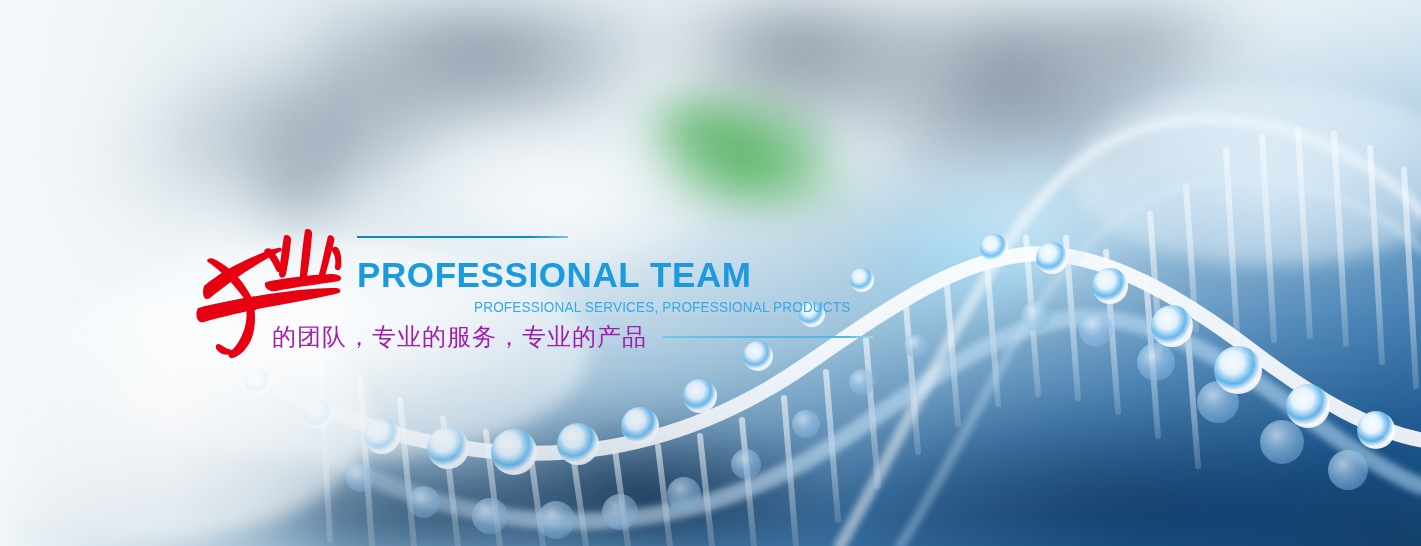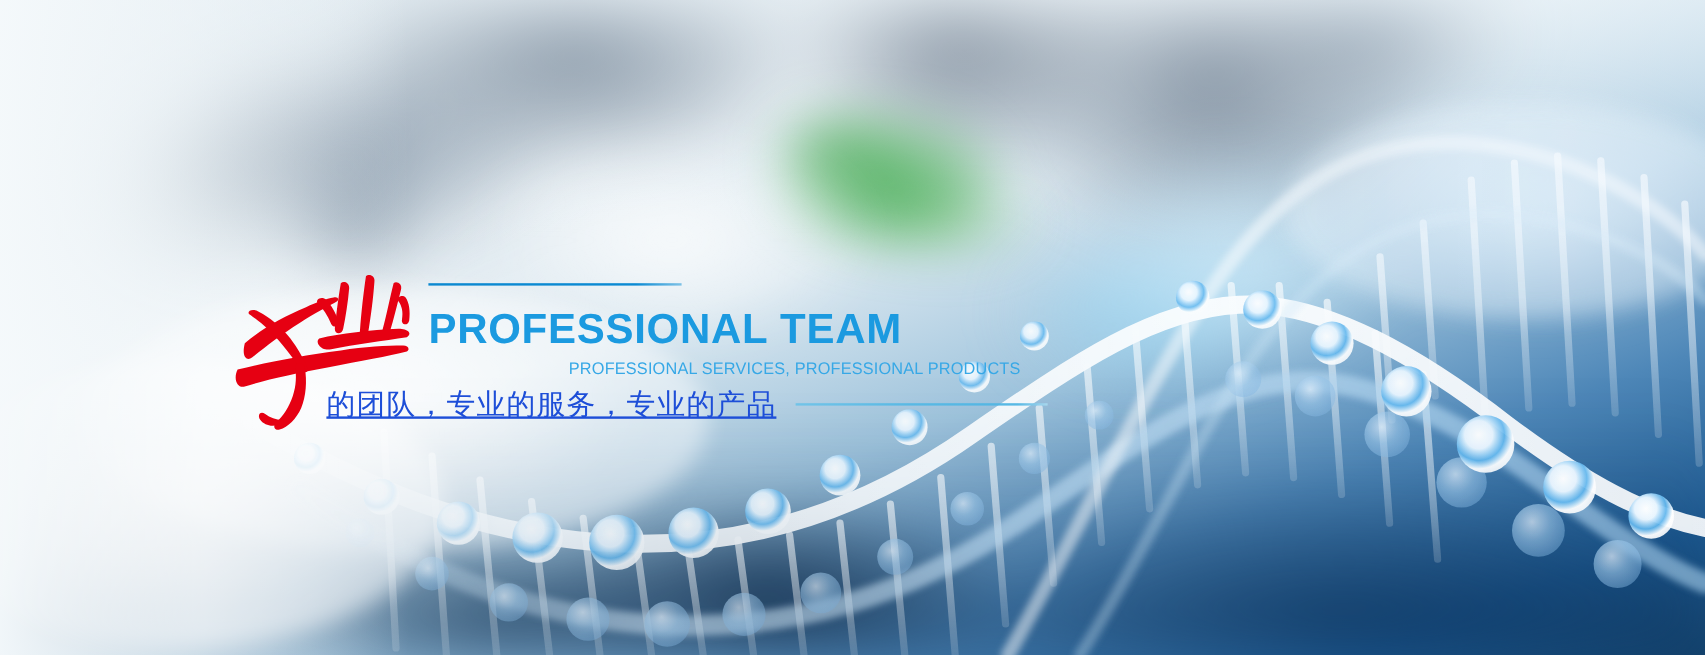--- a/index.html
+++ b/index.html
@@ -158,24 +158,23 @@
   }
 
   .tagline {
     position: absolute;
     left: 272px;
     top: 308px;
     font-family: "DejaVu Sans", "Liberation Sans", sans-serif;
     font-size: 24px;
     font-weight: normal;
     letter-spacing: 1px;
-    color: #1d4ed8;
+    color: #a21caf;
     line-height: 1.25;
     white-space: nowrap;
-    text-decoration: underline;
   }
 
   .rule-bottom {
     position: absolute;
     left: 663px;
     top: 322px;
     width: 210px;
     height: 2px;
     background: linear-gradient(to right, #6ec3e8 0%, #55b8e4 45%, #4fb5e3 88%, #a9d9ef 100%);
     opacity: .95;

